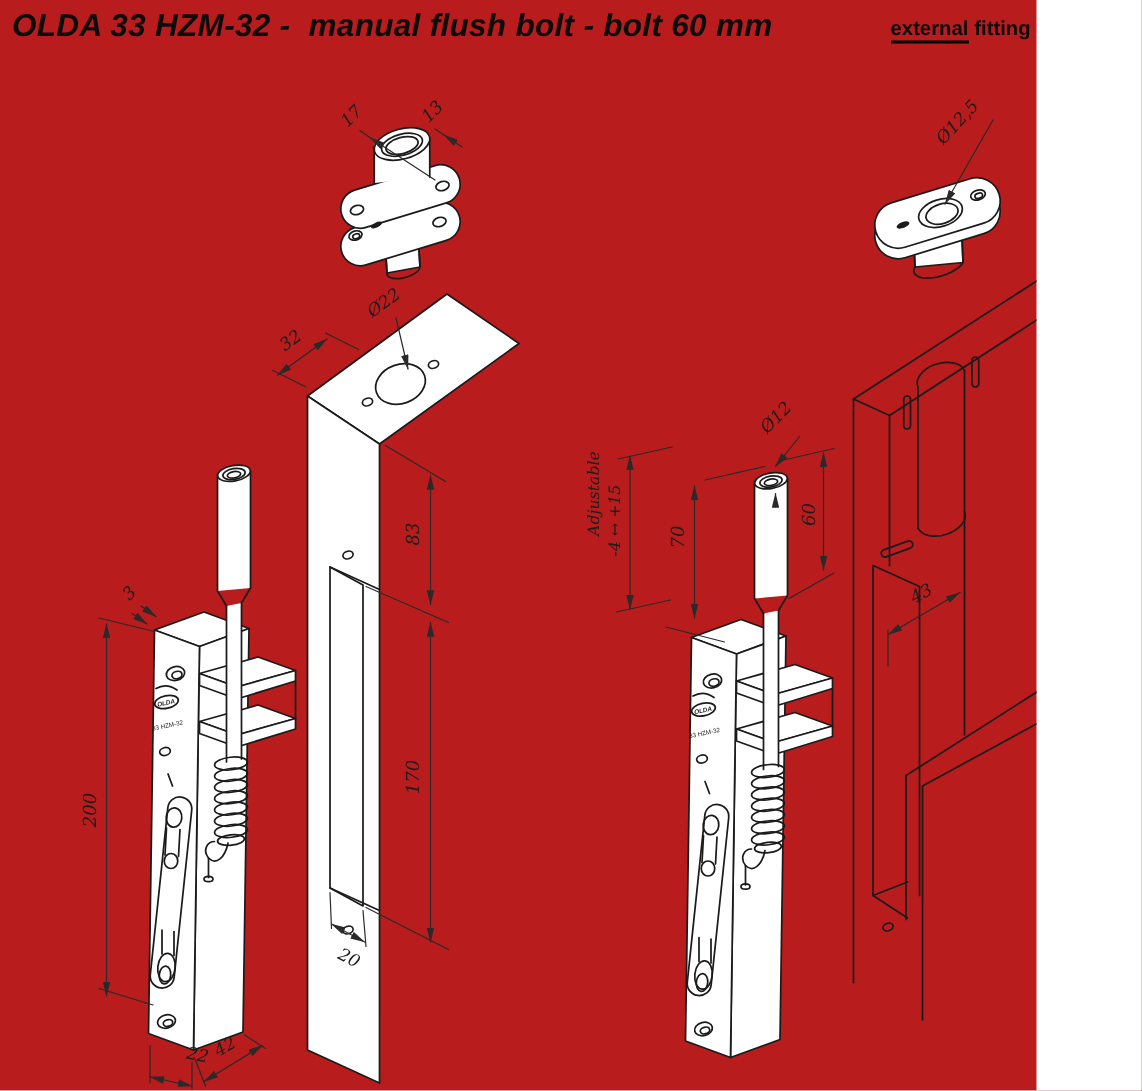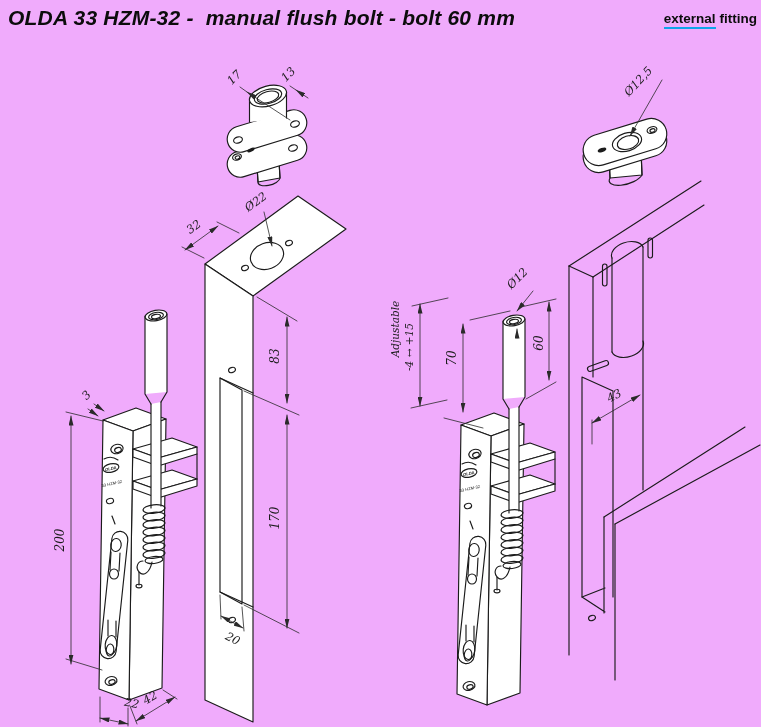--- a/index.html
+++ b/index.html
@@ -1,21 +1,21 @@
 <!DOCTYPE html>
 <html><head>
 <meta charset="utf-8">
 <style>
   html,body{margin:0;padding:0;background:#fff;}
-  .canvas{position:relative;width:761px;height:727px;background:#f0abfc;overflow:hidden;
+  .canvas{position:relative;width:691px;height:727px;background:#b91c1c;overflow:hidden;
           font-family:"Liberation Sans",sans-serif;color:#000;}
   .title{position:absolute;left:8px;top:6px;font-size:21px;font-weight:bold;font-style:italic;
          letter-spacing:0.2px;white-space:pre;color:#0c0c0c;}
   .fitting{position:absolute;right:4px;top:11px;font-size:13.5px;font-weight:bold;color:#0c0c0c;}
-  .fitting .ul{border-bottom:2px solid #0ea5e9;padding-bottom:1px;}
+  .fitting .ul{border-bottom:2px solid #000000;padding-bottom:1px;}
   .fitting .rest{margin-left:4px;margin-top:12px;}
   svg{position:absolute;left:0;top:0;}
   .e{fill:none;stroke:#1b1b1b;stroke-width:1.15;stroke-linecap:round;stroke-linejoin:round;}
   .ew{fill:#ffffff;stroke:#1b1b1b;stroke-width:1.15;stroke-linejoin:round;}
   .d{fill:none;stroke:#2a2a2a;stroke-width:0.8;stroke-linecap:round;}
   .blk{fill:#1b1b1b;stroke:none;}
   text.dim{font-family:"DejaVu Serif",serif;font-style:italic;fill:#1c1c1c;text-anchor:middle;}
   text.plate-txt{font-family:"Liberation Sans",sans-serif;fill:#1b1b1b;text-anchor:middle;}
 </style>
 </head>

